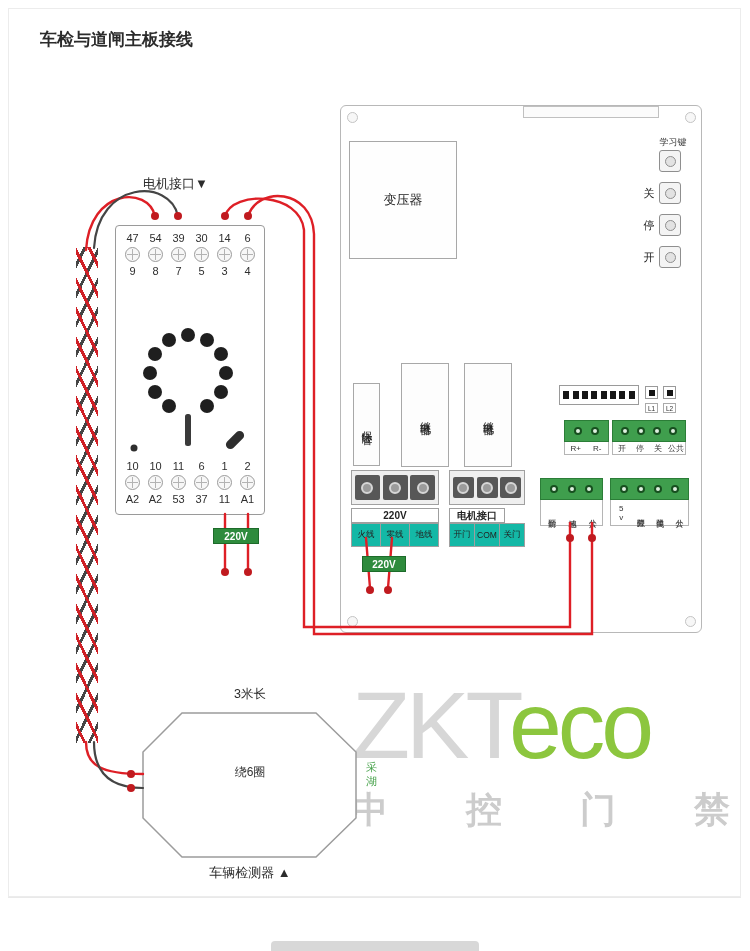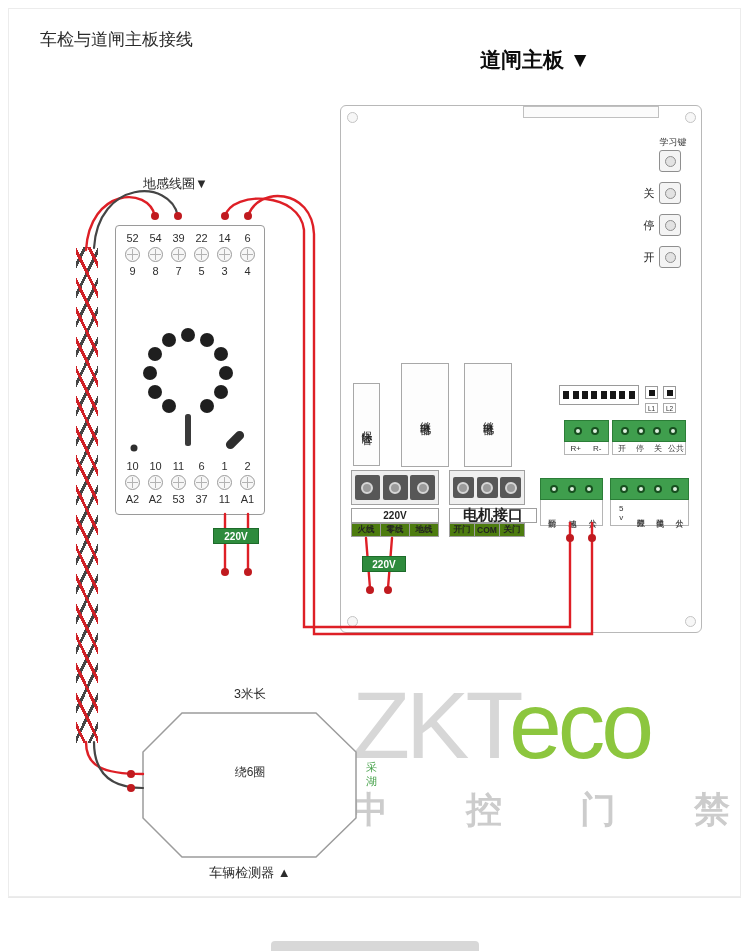--- a/index.html
+++ b/index.html
@@ -1,20 +1,20 @@
 <!DOCTYPE html>
 <html><head>
 <meta charset="utf-8">
 <style>
   *{box-sizing:border-box}
   body{margin:0;background:#fff;font-family:"Liberation Sans",sans-serif}
   .page{position:relative;width:750px;height:951px;background:#fff;overflow:hidden}
   .frame{position:absolute;left:8px;top:8px;width:733px;height:889px;border:1px solid #ececec;z-index:0}
 
-  .title{position:absolute;left:40px;top:28px;font-size:17px;font-weight:400;color:#2b2b2b;z-index:4}
+  .title{position:absolute;left:40px;top:28px;font-size:17px;font-weight:700;color:#2b2b2b;z-index:4}
   .board-title{position:absolute;left:480px;top:46px;font-size:21px;font-weight:700;color:#0d0d0d;z-index:4}
   .det-label{position:absolute;left:143px;top:175px;font-size:13px;color:#2b2b2b;z-index:4}
 
   
   .wm-logo{position:absolute;left:352px;top:678px;font-size:95px;font-weight:400;letter-spacing:-4px;color:#d7d7d7;line-height:1;white-space:nowrap;z-index:1}
   .wm-eco{color:#8cc63e}
   .wm-cn{position:absolute;left:352px;top:786px;font-size:36px;font-weight:600;letter-spacing:34px;color:#cccccc;white-space:nowrap;z-index:1}
   .wm-small{position:absolute;left:366px;top:760px;width:14px;font-size:11px;line-height:14px;color:#43a047;z-index:3}
 
   
@@ -43,21 +43,21 @@
   .glabels span{flex:1;text-align:center;font-size:8px;color:#333;display:flex;align-items:center;justify-content:center}
   .glabels.short{height:13px}
   .glabels.tall{height:26px}
   .vcell{writing-mode:vertical-rl;text-orientation:upright;line-height:1;font-size:7.5px}
   .strip{position:absolute;border:1px solid #a0a0a0;background:#efefef;display:flex;align-items:center;justify-content:space-evenly}
   .bigterm{width:25px;height:25px;background:#575757;border-radius:2px;display:flex;align-items:center;justify-content:center}
   .bigterm i{width:12px;height:12px;border-radius:50%;background:#9b9b9b;border:2px solid #d6d6d6}
   .strip.motor .bigterm{width:21px;height:21px}
   .strip-label{position:absolute;border:1px solid #9f9f9f;background:#fff;font-size:10px;font-weight:700;color:#222;display:flex;align-items:center;justify-content:center;height:15px}
   .strip-cells{position:absolute;display:flex}
-  .strip-cells span{border:1px solid #9f9f9f;border-left:none;background:#4d7c0f;font-size:8.5px;font-weight:700;color:#222;display:flex;align-items:center;justify-content:center;height:14px;flex:1}
+  .strip-cells span{border:1px solid #9f9f9f;border-left:none;background:#14b8a6;font-size:8.5px;font-weight:400;color:#222;display:flex;align-items:center;justify-content:center;height:24px;flex:1}
   .strip-cells span:first-child{border-left:1px solid #9f9f9f}
 
   
   .detector{position:absolute;left:115px;top:225px;width:150px;height:290px;border:1px solid #9a9a9a;border-radius:4px;background:#fff;z-index:2}
   .d-row{position:absolute;left:6px;right:6px;display:flex;justify-content:space-between}
   .d-row .num{flex:0 0 21px;text-align:center;font-size:11px;color:#2e2e2e}
   .d-row .cell{flex:0 0 21px;display:flex;justify-content:center}
   .screw{width:15px;height:15px;border:1.5px solid #9b9b9b;border-radius:50%;background:#f7f7f7;position:relative}
   .screw::before,.screw::after{content:"";position:absolute;background:#b3b3b3}
   .screw::before{left:50%;top:1px;bottom:1px;width:1px;margin-left:-.5px}
@@ -85,30 +85,32 @@
 <body>
 
 <div class="page">
   <div class="frame"></div>
 
   <div class="wm-logo"><span>ZKT</span><span class="wm-eco">eco</span></div>
   <div class="wm-cn">中 控 门 禁</div>
   <div class="wm-small">采湖</div>
 
   <div class="title">车检与道闸主板接线</div>
-  <div class="board-title">道闸主板 ▼</div>
-  <div class="det-label">地感线圈▼</div>
+  <div class="det-label">电机接口▼</div>
 
   <div class="board">
     <div class="notch"></div>
     <div class="corner" style="left:6px;top:6px"></div>
     <div class="corner" style="left:344px;top:6px"></div>
     <div class="corner" style="left:6px;top:510px"></div>
     <div class="corner" style="left:344px;top:510px"></div>
 
+    <div class="transformer">
+        <span>变压器</span>
+      </div>
 
     <div class="learn-label">学习键</div>
     <div class="pbtn" style="top:44px">
         <i></i>
       </div>
     <div class="btn-label" style="top:80px">关</div>
     <div class="pbtn" style="top:76px">
         <i></i>
       </div>
     <div class="btn-label" style="top:112px">停</div>
@@ -226,34 +228,34 @@
       <span class="bigterm">
           <i></i>
         </span>
       <span class="bigterm">
           <i></i>
         </span>
       <span class="bigterm">
           <i></i>
         </span>
     </div>
-    <div class="strip-label" style="left:108px;top:402px;width:88px;font-size:15px">电机接口</div>
+    <div class="strip-label" style="left:108px;top:402px;width:56px;font-size:10px">电机接口</div>
     <div class="strip-cells" style="left:108px;top:417px;width:76px">
       <span>开门</span>
       <span>COM</span>
       <span>关门</span>
     </div>
   </div>
 
   <div class="detector">
     <div class="d-row" style="top:6px">
-      <span class="num">52</span>
+      <span class="num">47</span>
       <span class="num">54</span>
       <span class="num">39</span>
-      <span class="num">22</span>
+      <span class="num">30</span>
       <span class="num">14</span>
       <span class="num">6</span>
     </div>
     <div class="d-row" style="top:21px">
       <span class="cell">
           <i class="screw"></i>
         </span>
       <span class="cell">
           <i class="screw"></i>
         </span>

